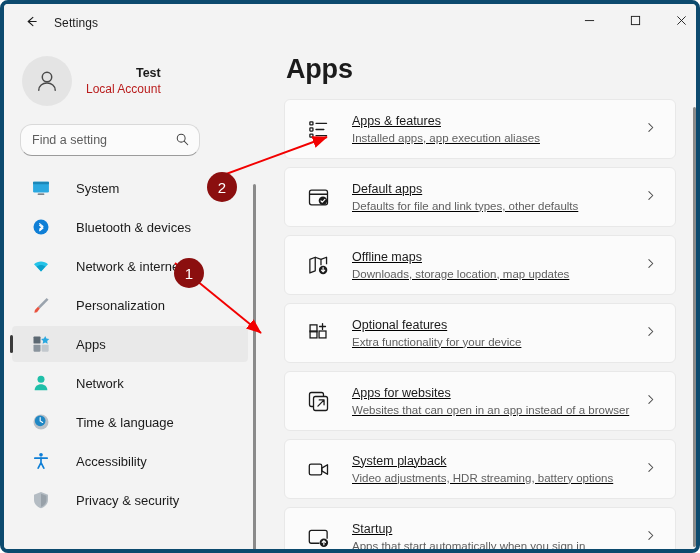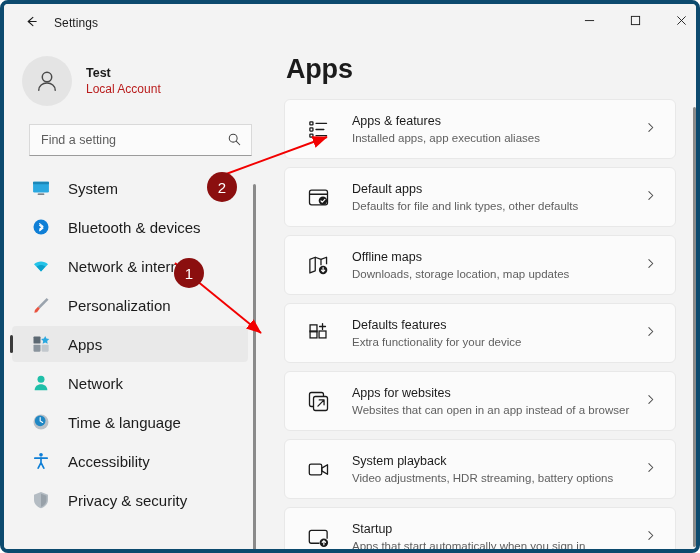--- a/index.html
+++ b/index.html
@@ -48,44 +48,45 @@
   
   #sidebar {
     position: absolute; left: 0; top: 38px;
     width: 252px; height: 515px;
     background: #f3f3f3;
     overflow: hidden;
   }
   #account {
     display: flex; align-items: center;
     margin: 14px 0 0 18px;
+    text-align: right;
   }
   #avatar {
     width: 50px; height: 50px; border-radius: 50%;
     background: #e4e4e4;
     display: flex; align-items: center; justify-content: center;
     flex: none;
   }
   #account-text { margin-left: 14px; }
   #account-name {
     font-size: 12.5px; font-weight: bold; color: #1b1b1b;
     line-height: 16px;
   }
   #account-type {
     font-size: 12px; color: #b91c1c; line-height: 17px;
   }
 
   #searchbox {
     position: relative;
-    margin: 18px 0 0 25px;
-    width: 223px; height: 32px;
+    margin: 18px 0 0 16px;
+    width: 180px; height: 32px;
     background: #fbfbfb;
     border: 1px solid #d9d9d9;
     border-bottom: 1px solid #9b9b9b;
-    border-radius: 0;
+    border-radius: 12px;
     display: flex; align-items: center;
   }
   #search-input {
     border: none; outline: none; background: transparent;
     font-family: "Liberation Sans", sans-serif;
     font-size: 12.5px; color: #1b1b1b;
     margin-left: 11px; width: 175px;
   }
   #search-input::placeholder { color: #5d5d5d; }
   #search-icon-wrap {
@@ -107,22 +108,22 @@
     left: -2px; top: 9px;
     width: 3px; height: 18px;
     background: #3a3a3a; border-radius: 2px;
   }
   .nav-icon {
     width: 22px; height: 22px; margin-left: 18px;
     display: flex; align-items: center; justify-content: center;
     flex: none;
   }
   .nav-label {
-    margin-left: 16px;
-    font-size: 15px; color: #1b1b1b;
+    margin-left: 24px;
+    font-size: 13px; color: #1b1b1b;
   }
   #sidebar-scrollbar {
     position: absolute; left: 249px; top: 142px;
     width: 3px; height: 390px;
     background: #8a8a8a; border-radius: 2px;
   }
 
   
   #content {
     position: absolute; left: 252px; top: 38px;
@@ -138,20 +139,21 @@
   #cards { margin-top: 14px; }
   .card {
     position: relative;
     margin: 0 28px 8px 28px;
     height: 60px;
     background: #fbfbfb;
     border: 1px solid #e8e8e8;
     border-radius: 6px;
     display: flex; align-items: center;
     cursor: pointer;
+    text-decoration: underline;
   }
   .card-icon {
     width: 26px; height: 26px; margin-left: 20px;
     display: flex; align-items: center; justify-content: center;
     color: #1b1b1b; flex: none;
   }
   .card-text { margin-left: 21px; }
   .card-title {
     font-size: 12.5px; color: #1b1b1b; line-height: 17px;
   }
@@ -392,21 +394,21 @@
         <div class="card">
           <span class="card-icon">
             <svg width="23" height="23" viewBox="0 0 24 24" fill="none" stroke="#1b1b1b" stroke-width="1.35" stroke-linecap="round">
                 <rect x="3.2" y="9.4" width="7.2" height="7.2"></rect>
                 <rect x="12.6" y="9.4" width="7.2" height="7.2"></rect>
                 <rect x="3.2" y="-.2" width="7.2" height="7.2" transform="translate(0 3.2)"></rect>
                 <path d="M16.2 1.6v6.2M13.1 4.7h6.2"></path>
             </svg>
           </span>
      <span class="card-text">
-       <span class="card-title" style="display:block">Defaults features</span>
+       <span class="card-title" style="display:block">Optional features</span>
        <span class="card-sub" style="display:block">Extra functionality for your device</span>
      </span>
      <span class="card-chevron"><svg width="13" height="13" viewBox="0 0 16 16" fill="none">
   <path d="M6 3.2 L10.8 8 L6 12.8" stroke="currentColor" stroke-width="1.25" stroke-linecap="round" stroke-linejoin="round"></path>
             </svg></span>
         </div>
         <div class="card">
           <span class="card-icon">
             <svg width="23" height="23" viewBox="0 0 24 24" fill="none" stroke="#1b1b1b" stroke-width="1.35" stroke-linejoin="round" stroke-linecap="round">
                 <rect x="2.6" y="2.6" width="14.6" height="14.6" rx="2"></rect>

